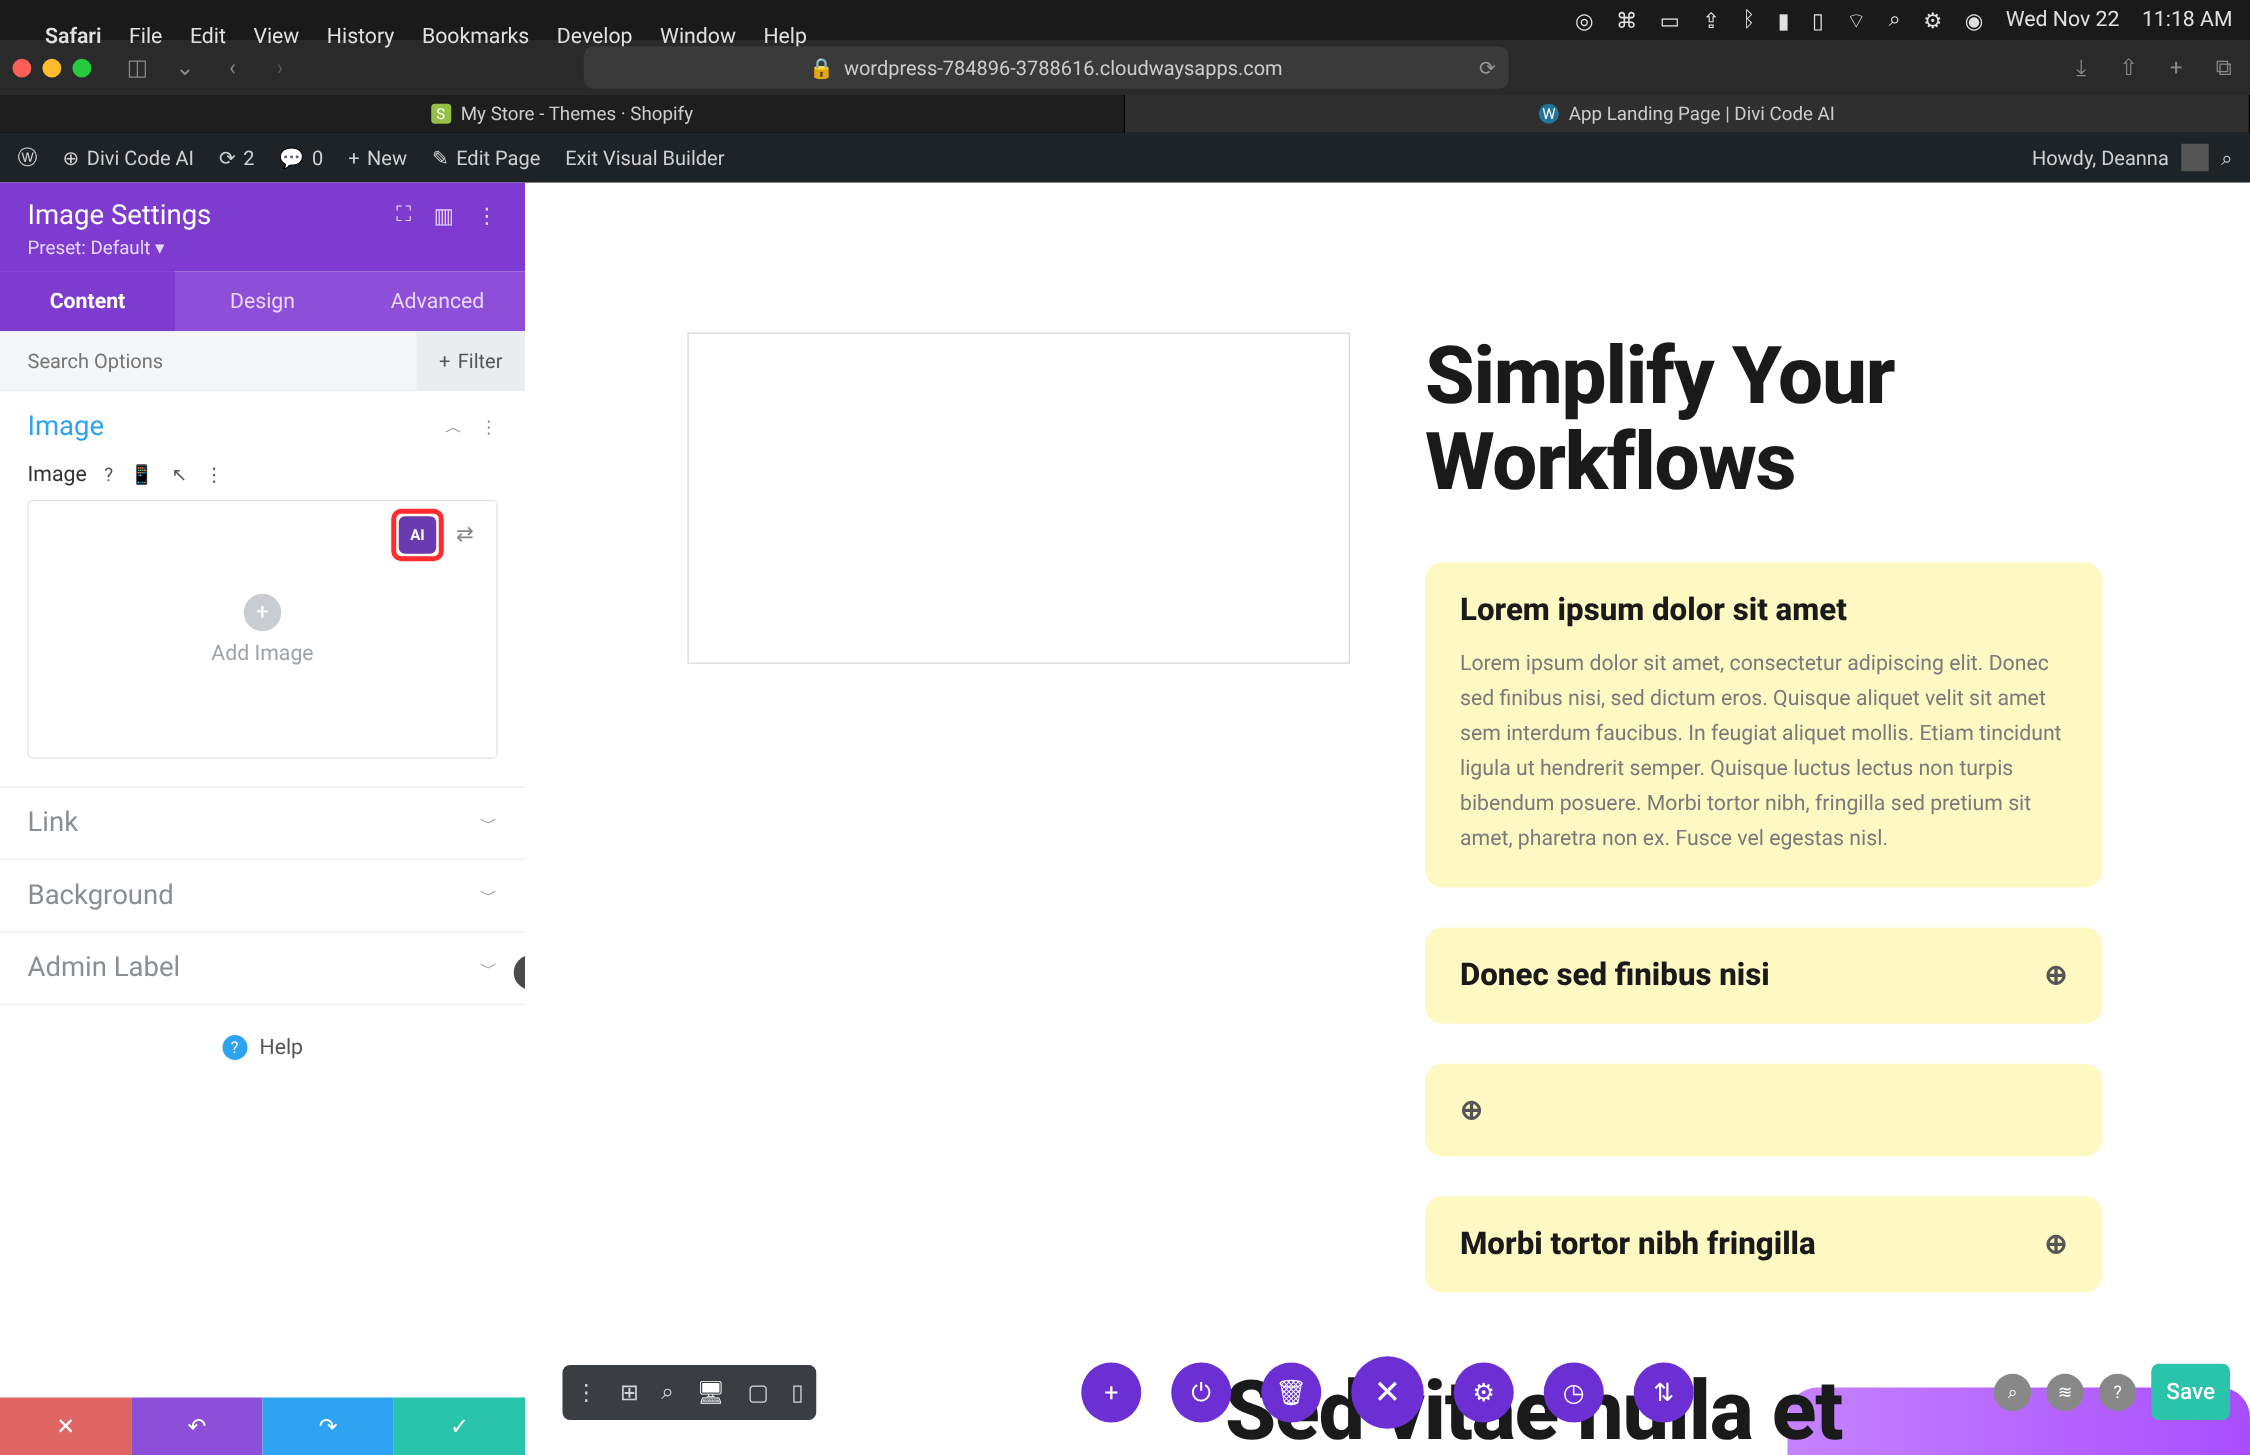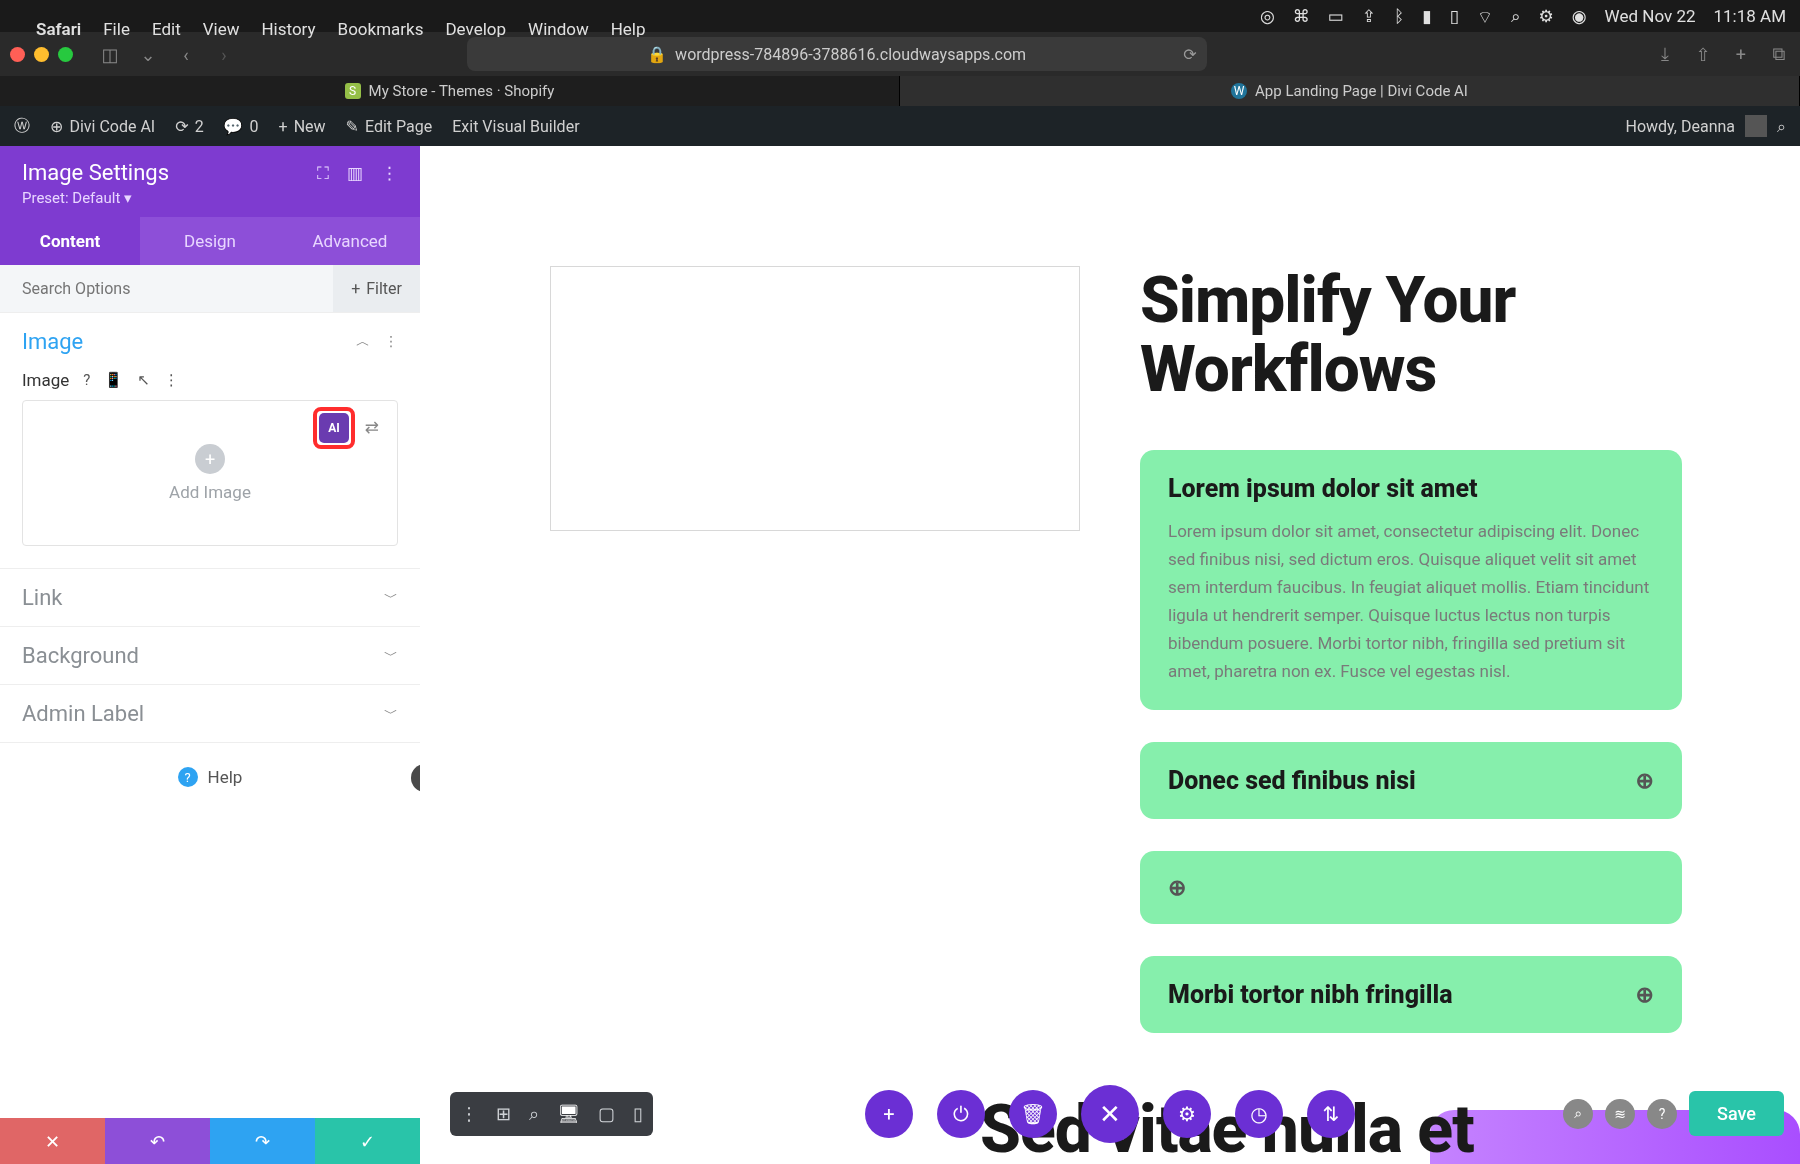--- a/index.html
+++ b/index.html
@@ -53,21 +53,21 @@
 .filter-btn { padding:0 18px; background:#eaedf0; color:#555; font-size:16px; display:flex; align-items:center; gap:6px; border:none; }
 
 .sbody { flex:1; overflow:auto; padding:0; }
 .sec-head { display:flex; align-items:center; justify-content:space-between; padding:16px 22px; cursor:pointer; }
 .sec-head .ttl { font-size:22px; color:#2ea3f2; font-weight:400; }
 .sec-head.collapsed .ttl { color:#8a8f94; }
 .sec-ic { display:flex; gap:14px; color:#888; font-size:14px; }
 .sec-content { padding:0 22px 22px; }
 .img-label-row { display:flex; align-items:center; gap:14px; font-size:17px; color:#333; margin-bottom:10px; }
 .img-label-row .ic { color:#555; font-size:15px; }
-.img-drop { border:1px solid #e3e3e3; height:146px; border-radius:4px; position:relative; display:flex; flex-direction:column; align-items:center; justify-content:center; gap:8px; }
+.img-drop { border:1px solid #e3e3e3; height:207px; border-radius:4px; position:relative; display:flex; flex-direction:column; align-items:center; justify-content:center; gap:8px; }
 .ai-badge { position:absolute; top:12px; right:48px; width:30px; height:30px; background:#6a3bb0; border-radius:5px; display:flex; align-items:center; justify-content:center; color:#fff; font-size:12px; font-weight:700; }
 .ai-ring { position:absolute; top:6px; right:42px; width:42px; height:42px; border:4px solid #ff2d2d; border-radius:8px; pointer-events:none; }
 .extra-ic { position:absolute; top:16px; right:18px; color:#888; font-size:17px; }
 .add-circle { width:30px; height:30px; border-radius:50%; background:#c9cdd2; display:flex; align-items:center; justify-content:center; color:#fff; font-size:18px; }
 .add-txt { color:#9ea3a8; font-size:17px; }
 .divider { height:1px; background:#eee; margin:0; }
 
 .help-row { display:flex; gap:10px; align-items:center; justify-content:center; padding:24px; color:#555; font-size:17px; }
 .help-ic { width:20px; height:20px; border-radius:50%; background:#2ea3f2; color:#fff; font-size:13px; display:flex; align-items:center; justify-content:center; }
 
@@ -78,36 +78,36 @@
 
 
 .rhandle { position:absolute; left:411px; top:618px; width:28px; height:28px; border-radius:50%; background:#4a4a4a; color:#fff; display:flex; align-items:center; justify-content:center; font-size:15px; }
 
 
 .canvas { flex:1; background:#fff; position:relative; overflow:hidden; }
 .content { padding:120px 118px 0 130px; display:flex; gap:60px; }
 .img-ph { width:530px; height:265px; border:1px solid #d8d8d8; background:#fff; }
 .col2 { flex:1; }
 .h1 { font-size:64px; font-weight:800; color:#1a1a1a; line-height:1.08; letter-spacing:-1px; margin-bottom:46px; }
-.card { background:#86efac; border-radius:14px; padding:24px 28px; margin-bottom:32px; }
+.card { background:#fef9c3; border-radius:14px; padding:24px 28px; margin-bottom:32px; }
 .card .ct { font-size:25px; font-weight:800; color:#1a1a1a; display:flex; justify-content:space-between; align-items:center; }
 .card .cb { color:#7a7a7a; font-size:17px; line-height:1.65; margin-top:14px; }
 .plus-ic { color:#555; font-size:22px; }
 
 .next-h { font-size:66px; font-weight:800; color:#1a1a1a; position:absolute; bottom:-4px; left:560px; letter-spacing:-1px; }
 
 
 .divi-bar { position:absolute; bottom:28px; left:0; right:0; display:flex; align-items:center; pointer-events:none; }
 .view-grp { margin-left:30px; background:#3a3d42; border-radius:6px; height:44px; display:flex; align-items:center; padding:0 10px; gap:18px; color:#cfd2d6; font-size:18px; pointer-events:auto; }
 .center-grp { position:absolute; left:50%; transform:translateX(-50%); display:flex; gap:24px; pointer-events:auto; align-items:center; }
 .circ { width:48px; height:48px; border-radius:50%; background:#6b2fd4; color:#fff; display:flex; align-items:center; justify-content:center; font-size:20px; }
 .circ.big { width:58px; height:58px; font-size:26px; }
 .right-grp { margin-left:auto; margin-right:16px; display:flex; gap:12px; align-items:center; pointer-events:auto; }
 .mini { width:30px; height:30px; border-radius:50%; background:#888; color:#fff; display:flex; align-items:center; justify-content:center; font-size:14px; }
-.save-btn { background:#29c4a9; color:#fff; padding:12px 28px; border-radius:6px; font-size:18px; font-weight:500; }
+.save-btn { background:#29c4a9; color:#fff; padding:12px 12px; border-radius:6px; font-size:18px; font-weight:500; }
 
 .purple-grad { position:absolute; bottom:0; right:0; width:370px; height:54px; background:linear-gradient(90deg,#c583ff,#a94eff); border-top-left-radius:24px; border-top-right-radius:24px; }
 </style>
 </head>
 <body>
 
 <div class="menubar">
   <div class="left">
     <span class="apple"></span>
     <span class="bold">Safari</span>

